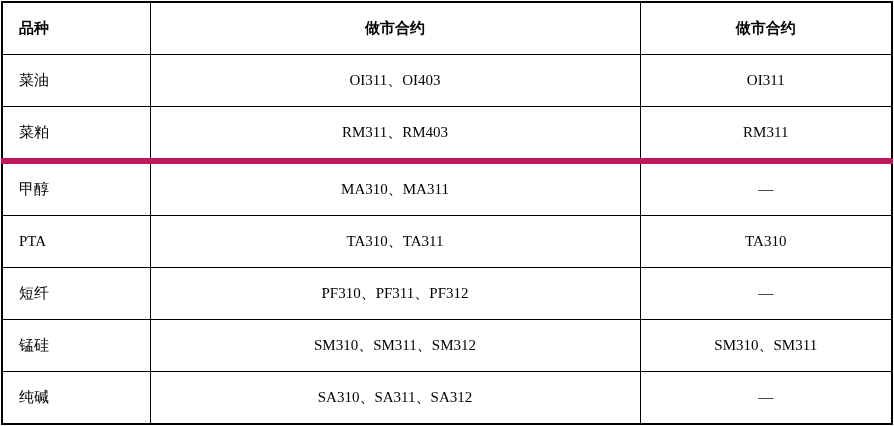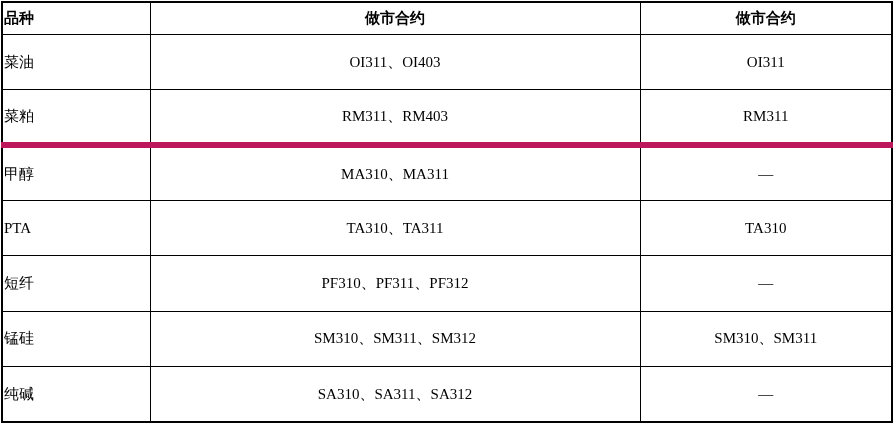--- a/index.html
+++ b/index.html
@@ -24,21 +24,21 @@
     color: #000000;
     background: #ffffff;
   }
   table.contracts col.c-variety { width: 148px; }
   table.contracts col.c-mm      { width: 490px; }
   table.contracts col.c-key     { width: 252px; }
   table.contracts tr { height: 32.4px; }
   table.contracts th,
   table.contracts td {
     border: 1px solid #000000;
-    padding: 1px;
+    padding: 16px;
     vertical-align: middle;
     white-space: nowrap;
     overflow: hidden;
     margin-left: 44px;
   }
   table.contracts th { font-weight: bold; }
   .cell-variety {
     text-align: left;
     padding-left: 27px;
   }

